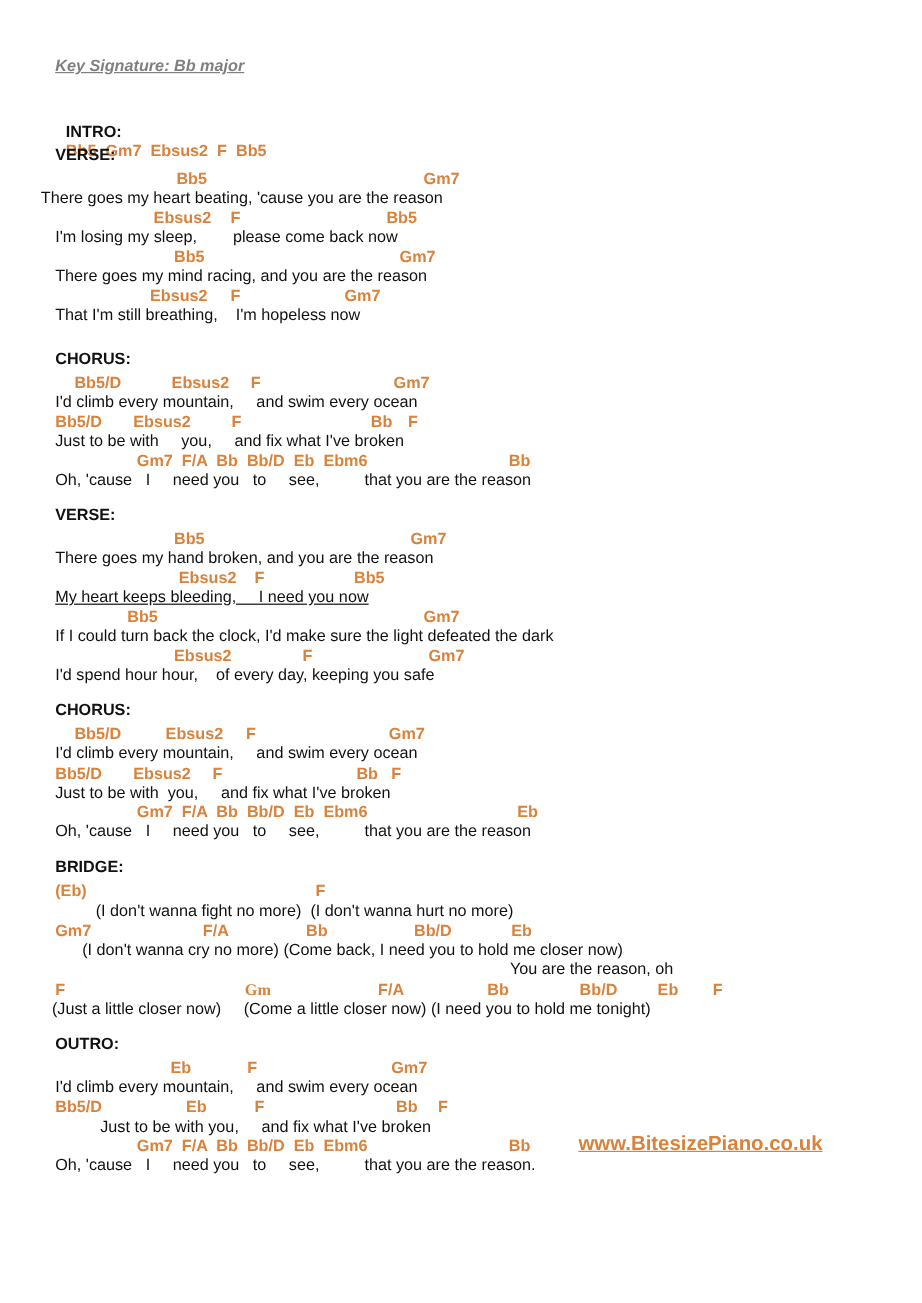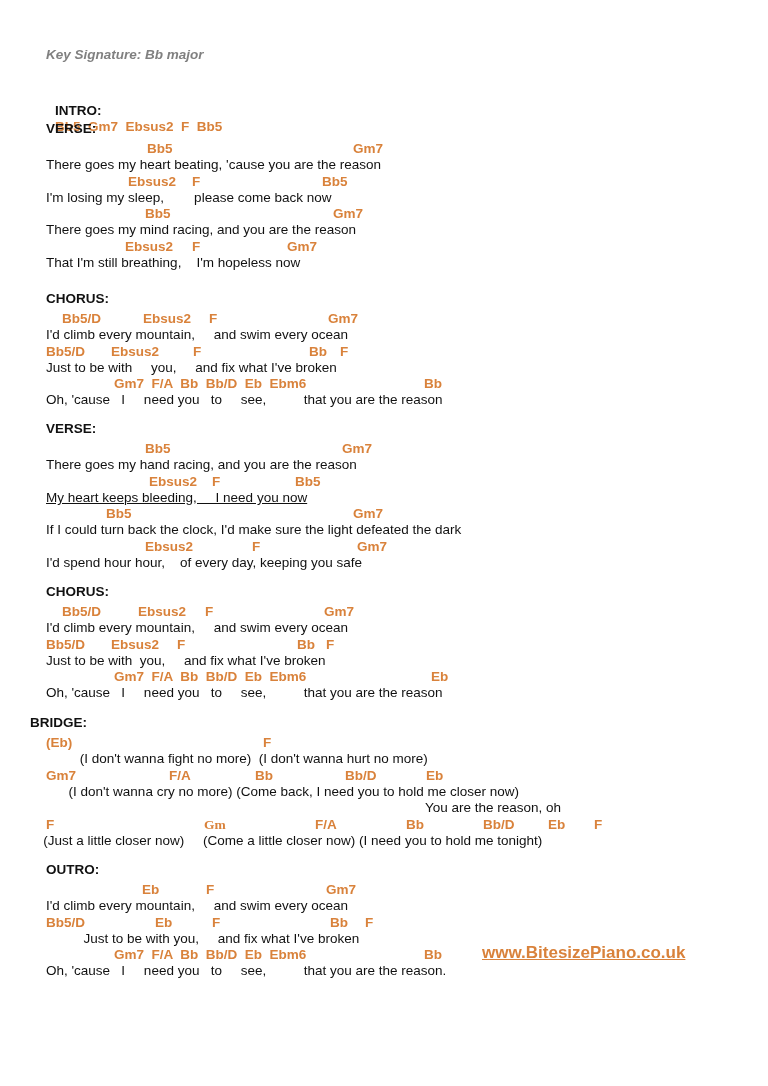--- a/index.html
+++ b/index.html
@@ -8,32 +8,32 @@
   .abs { position: absolute; white-space: pre; line-height: 1; }
   .key { font-size: 13.5px; font-style: italic; font-weight: bold; color: #808080; }
   .head { font-size: 13.5px; font-weight: bold; color: #111111; }
   .chord { font-size: 13.5px; font-weight: bold; color: #d9823b; }
   .lyric { font-size: 13.5px; color: #111111; }
   .link { font-size: 17px; font-weight: bold; color: #d9823b; text-decoration: underline; }
 </style>
 </head>
 <body>
 
-<div class="abs key" style="left:46px;top:48px;">Key Signature: Bb major</div>
+<div class="abs key" style="left:46px;top:48px;text-decoration:underline;">Key Signature: Bb major</div>
 
 <div class="abs" style="left:46px;top:86px;">
   <span class="head">INTRO:</span>
   <span class="chord">Bb5  Gm7  Ebsus2  F  Bb5</span>
 </div>
 
 <div id="song">
     <div class="abs head" style="left: 46px; top: 122px;">VERSE:</div>
     <div class="abs chord" style="left: 147px; top: 142px;">Bb5</div>
     <div class="abs chord" style="left: 353px; top: 142px;">Gm7</div>
-    <div class="abs lyric" style="left: 46px; top: 158px;">There goes my heart beating, 'cause you are the reason</div>
+    <div class="abs lyric" style="left: 34px; top: 158px;">There goes my heart beating, 'cause you are the reason</div>
     <div class="abs chord" style="left: 128px; top: 174.6px;">Ebsus2</div>
     <div class="abs chord" style="left: 192px; top: 174.6px;">F</div>
     <div class="abs chord" style="left: 322px; top: 174.6px;">Bb5</div>
     <div class="abs lyric" style="left: 46px; top: 190.6px;">I'm losing my sleep,        please come back now</div>
     <div class="abs chord" style="left: 145px; top: 207.2px;">Bb5</div>
     <div class="abs chord" style="left: 333px; top: 207.2px;">Gm7</div>
     <div class="abs lyric" style="left: 46px; top: 223.2px; text-align: right;">There goes my mind racing, and you are the reason</div>
     <div class="abs chord" style="left: 125px; top: 239.8px;">Ebsus2</div>
     <div class="abs chord" style="left: 192px; top: 239.8px;">F</div>
     <div class="abs chord" style="left: 287px; top: 239.8px;">Gm7</div>
@@ -49,21 +49,21 @@
     <div class="abs chord" style="left: 193px; top: 344.6px;">F</div>
     <div class="abs chord" style="left: 309px; top: 344.6px;">Bb</div>
     <div class="abs chord" style="left: 340px; top: 344.6px;">F</div>
     <div class="abs lyric" style="left: 46px; top: 360.6px;">Just to be with     you,     and fix what I've broken</div>
     <div class="abs chord" style="left: 114px; top: 377.2px;">Gm7  F/A  Bb  Bb/D  Eb  Ebm6</div>
     <div class="abs chord" style="left: 424px; top: 377.2px;">Bb</div>
     <div class="abs lyric" style="left: 46px; top: 393.2px;">Oh, 'cause   I     need you   to     see,          that you are the reason</div>
     <div class="abs head" style="left: 46px; top: 422px;">VERSE:</div>
     <div class="abs chord" style="left: 145px; top: 442px;">Bb5</div>
     <div class="abs chord" style="left: 342px; top: 442px;">Gm7</div>
-    <div class="abs lyric" style="left: 46px; top: 458px;">There goes my hand racing, and you are the reason</div>
+    <div class="abs lyric" style="left: 46px; top: 458px;">There goes my hand broken, and you are the reason</div>
     <div class="abs chord" style="left: 149px; top: 474.6px;">Ebsus2</div>
     <div class="abs chord" style="left: 212px; top: 474.6px;">F</div>
     <div class="abs chord" style="left: 295px; top: 474.6px;">Bb5</div>
     <div class="abs lyric" style="left: 46px; top: 491px; text-decoration: underline;">My heart keeps bleeding,     I need you now</div>
     <div class="abs chord" style="left: 106px; top: 507.2px;">Bb5</div>
     <div class="abs chord" style="left: 353px; top: 507.2px;">Gm7</div>
     <div class="abs lyric" style="left: 46px; top: 523.2px;">If I could turn back the clock, I'd make sure the light defeated the dark</div>
     <div class="abs chord" style="left: 145px; top: 539.8px;">Ebsus2</div>
     <div class="abs chord" style="left: 252px; top: 539.8px;">F</div>
     <div class="abs chord" style="left: 357px; top: 539.8px;">Gm7</div>
@@ -76,21 +76,21 @@
     <div class="abs lyric" style="left: 46px; top: 621px;">I'd climb every mountain,     and swim every ocean</div>
     <div class="abs chord" style="left: 46px; top: 637.6px;">Bb5/D</div>
     <div class="abs chord" style="left: 111px; top: 637.6px;">Ebsus2</div>
     <div class="abs chord" style="left: 177px; top: 637.6px;">F</div>
     <div class="abs chord" style="left: 297px; top: 637.6px;">Bb</div>
     <div class="abs chord" style="left: 326px; top: 637.6px;">F</div>
     <div class="abs lyric" style="left: 46px; top: 653.6px;">Just to be with  you,     and fix what I've broken</div>
     <div class="abs chord" style="left: 114px; top: 670.2px;">Gm7  F/A  Bb  Bb/D  Eb  Ebm6</div>
     <div class="abs chord" style="left: 431px; top: 670.2px;">Eb</div>
     <div class="abs lyric" style="left: 46px; top: 686.2px;">Oh, 'cause   I     need you   to     see,          that you are the reason</div>
-    <div class="abs head" style="left: 30px; top: 716px;">BRIDGE:</div>
+    <div class="abs head" style="left: 46px; top: 716px;">BRIDGE:</div>
     <div class="abs chord" style="left: 46px; top: 736px;">(Eb)</div>
     <div class="abs chord" style="left: 263px; top: 736px;">F</div>
     <div class="abs lyric" style="left: 46px; top: 752px;">         (I don't wanna fight no more)  (I don't wanna hurt no more)</div>
     <div class="abs chord" style="left: 46px; top: 768.6px;">Gm7</div>
     <div class="abs chord" style="left: 169px; top: 768.6px;">F/A</div>
     <div class="abs chord" style="left: 255px; top: 768.6px;">Bb</div>
     <div class="abs chord" style="left: 345px; top: 768.6px;">Bb/D</div>
     <div class="abs chord" style="left: 426px; top: 768.6px;">Eb</div>
     <div class="abs lyric" style="left: 46px; top: 784.6px;">      (I don't wanna cry no more) (Come back, I need you to hold me closer now)</div>
     <div class="abs lyric" style="left: 425px; top: 801.2px;">You are the reason, oh</div>

